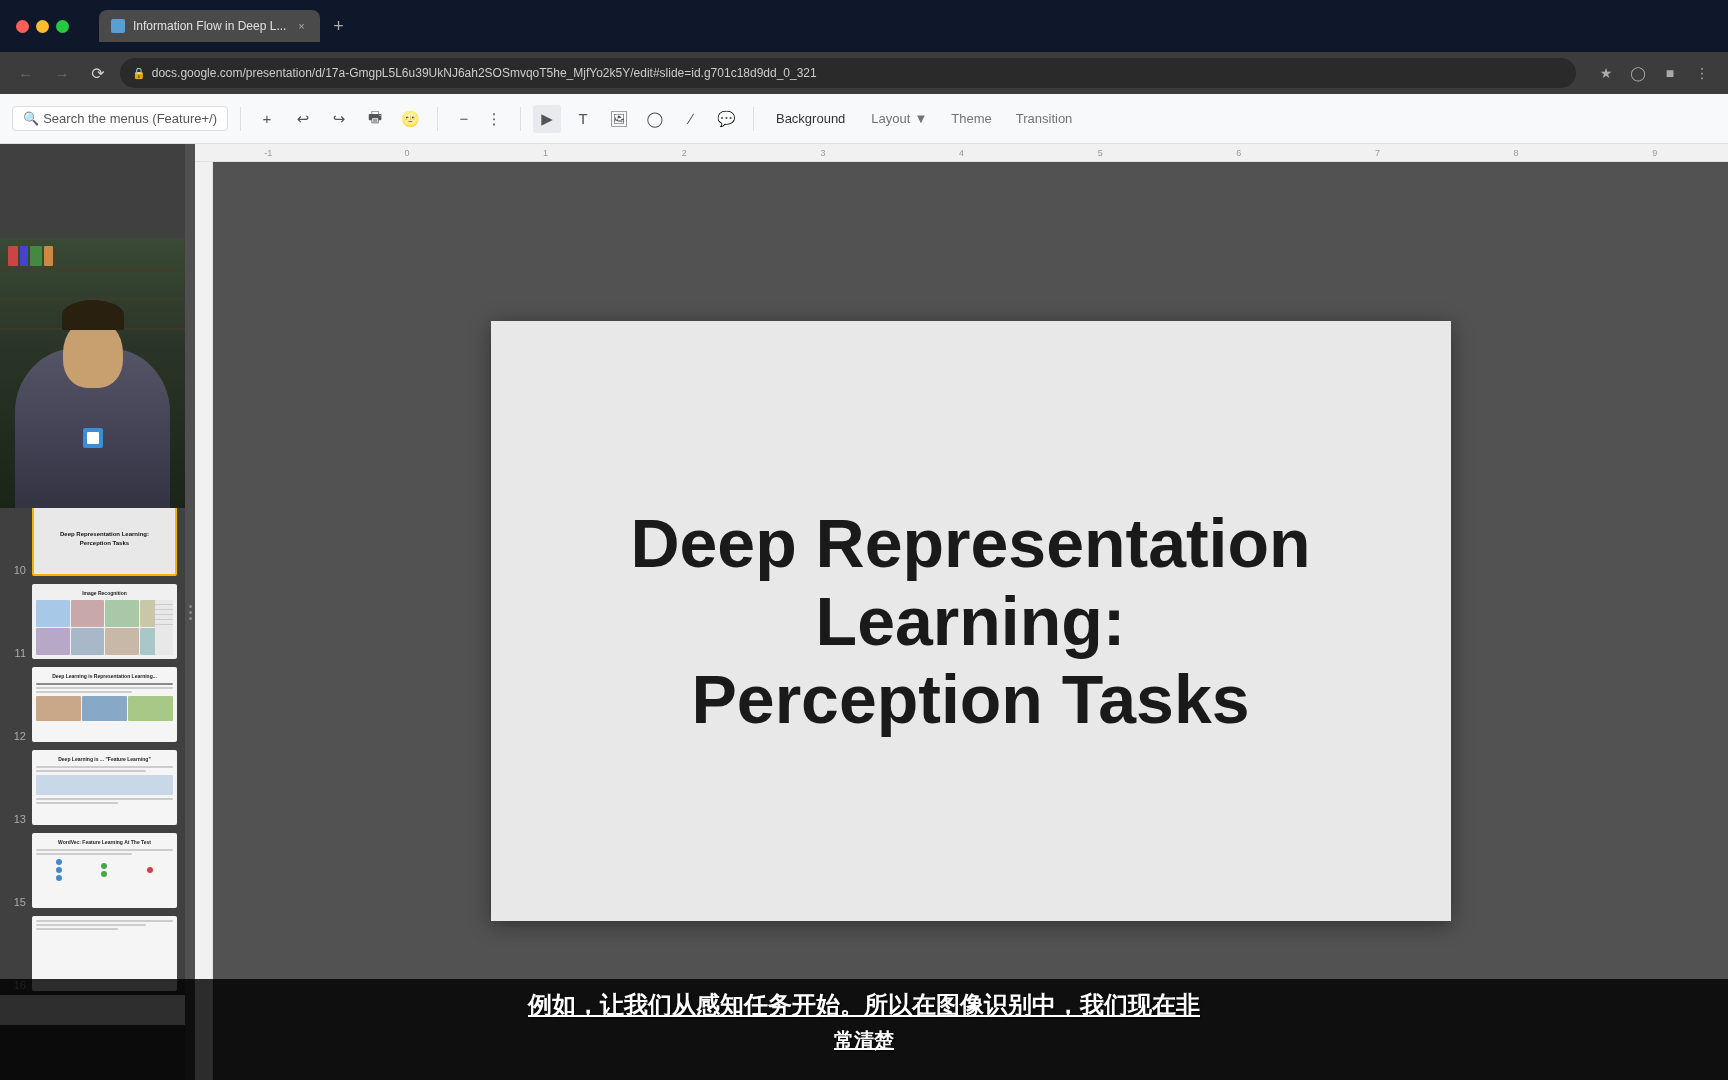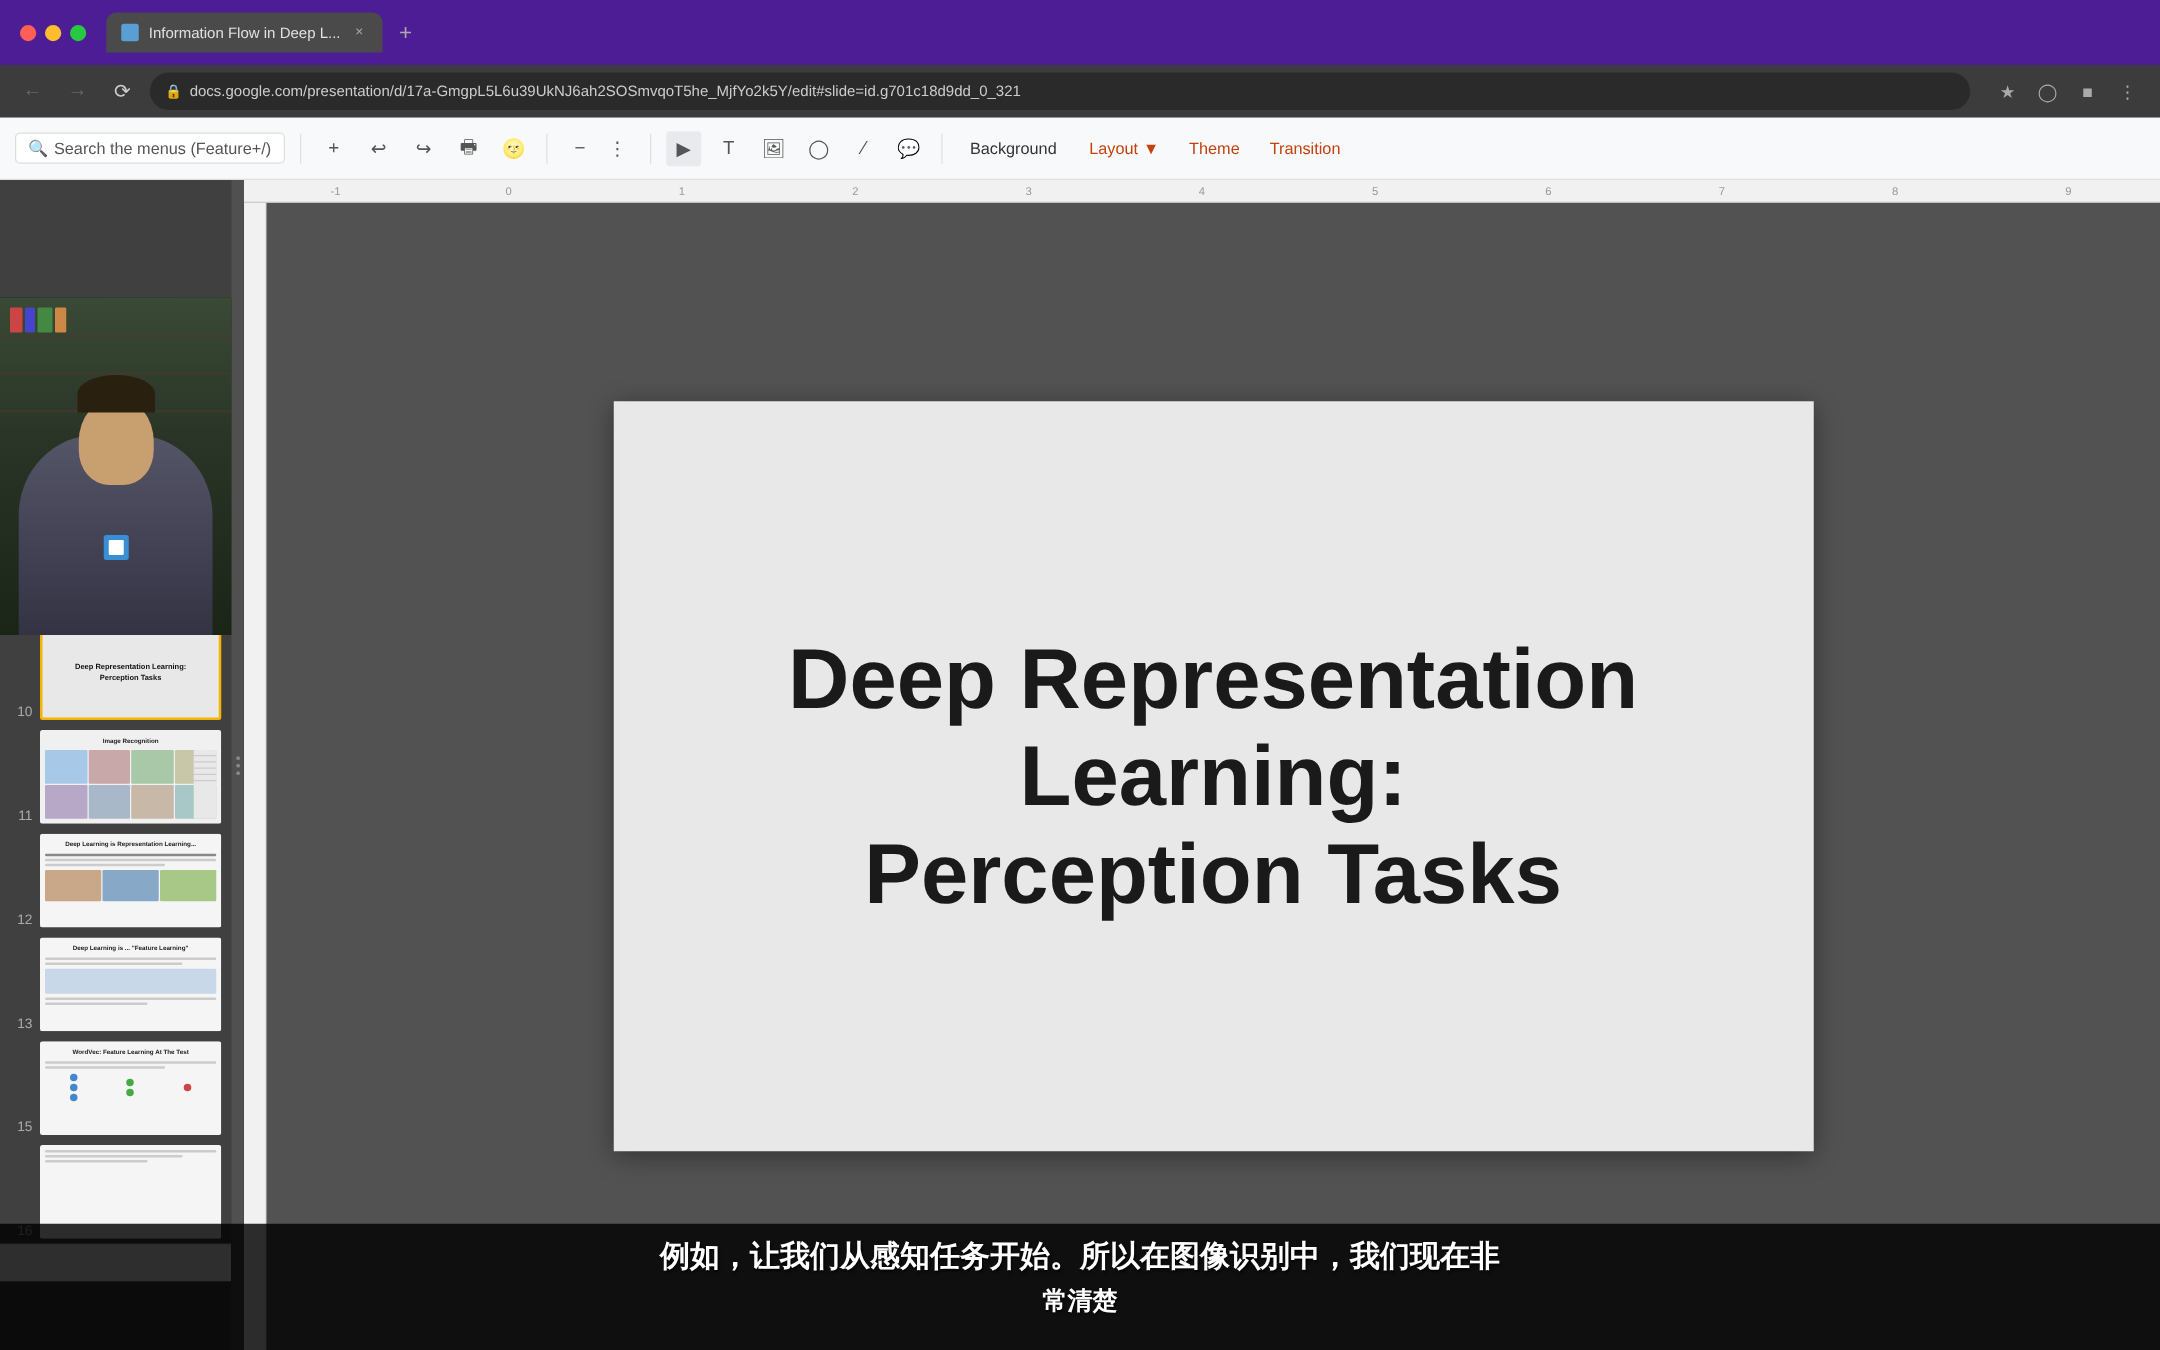--- a/index.html
+++ b/index.html
@@ -15,25 +15,25 @@
     .browser-window {
       position: absolute;
       top: 0; left: 0; right: 0; bottom: 0;
       background: #2b2b2b;
       display: flex;
       flex-direction: column;
     }
 
     .titlebar {
       height: 52px;
-      background: #4c1d95;
+      background: #0f172a;
       display: flex;
       align-items: center;
       padding: 0 16px;
-      gap: 8px;
+      gap: 22px;
     }
 
     .traffic-lights {
       display: flex;
       gap: 7px;
       margin-right: 8px;
     }
     .traffic-light {
       width: 13px; height: 13px;
       border-radius: 50%;
@@ -155,21 +155,21 @@
       display: flex; align-items: center; justify-content: center;
       font-size: 15px;
       color: #555;
       cursor: pointer;
       border-radius: 3px;
     }
     .toolbar-btn-text {
       display: flex; align-items: center;
       padding: 4px 8px;
       font-size: 13px;
-      color: #c2410c;
+      color: #737373;
       cursor: pointer;
       border-radius: 3px;
       gap: 4px;
     }
     .toolbar-bg-btn {
       padding: 4px 10px;
       font-size: 13px;
       color: #333;
       cursor: pointer;
       border-radius: 3px;
@@ -376,20 +376,21 @@
       background: rgba(0,0,0,0.82);
       padding: 10px 20px 20px;
       text-align: center;
     }
     .caption-chinese {
       font-size: 24px;
       color: #ffffff;
       font-weight: bold;
       margin-bottom: 6px;
       text-shadow: 1px 1px 2px rgba(0,0,0,0.8);
+      text-decoration: underline;
     }
     .caption-english {
       font-size: 18px;
       color: #f0f0f0;
       line-height: 1.4;
     }
 
     
     .slides-bottom-bar {
       height: 30px;

